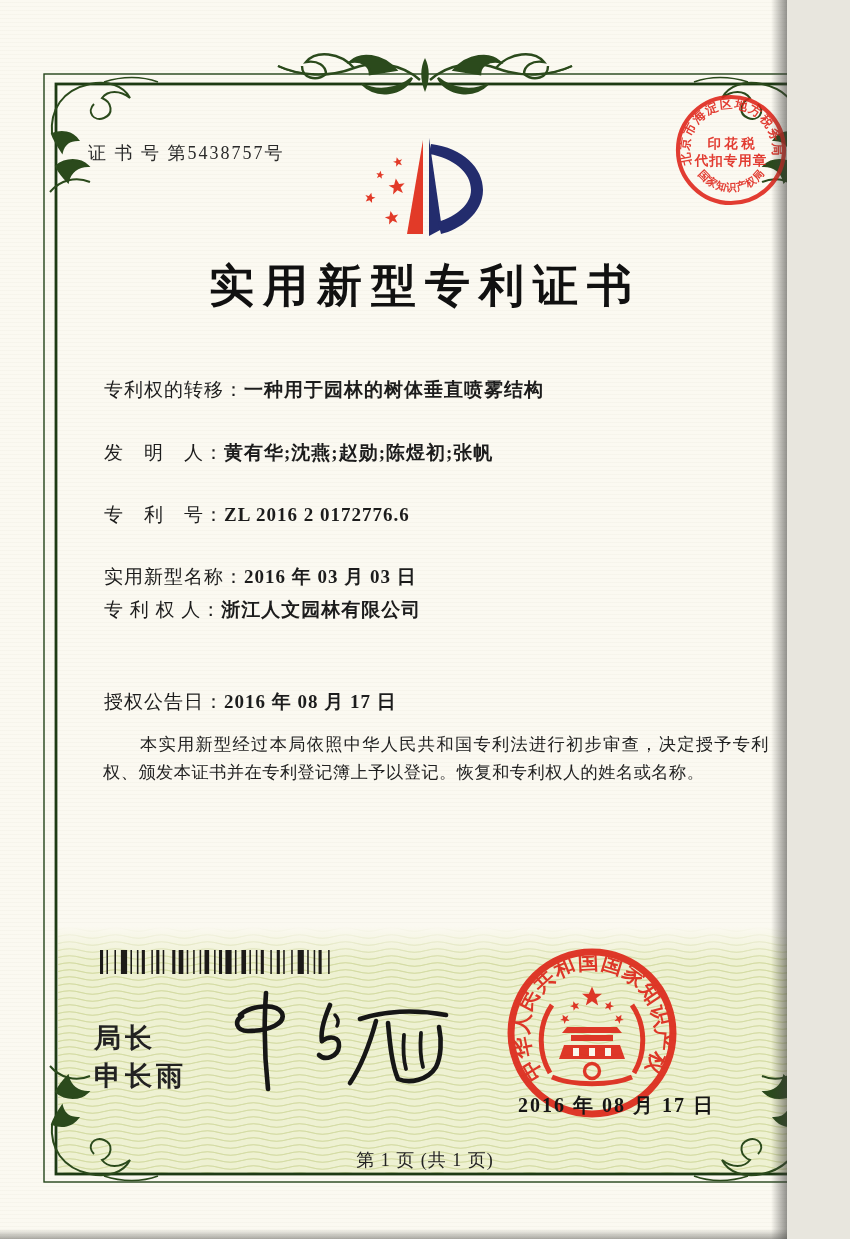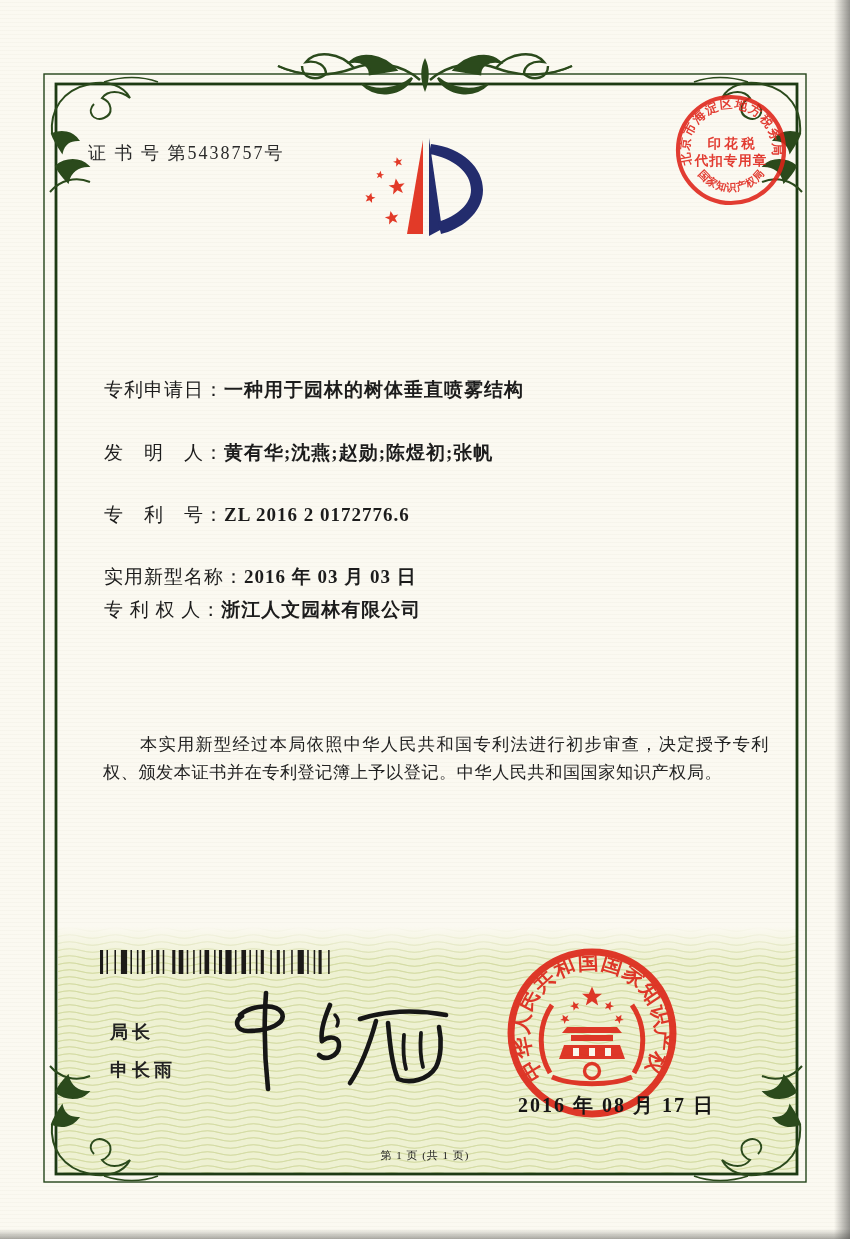--- a/index.html
+++ b/index.html
@@ -1,34 +1,34 @@
 <!DOCTYPE html>
 <html><head>
 <meta charset="utf-8">
 <style>
   html,body{margin:0;padding:0;background:#e8e6de;}
   .sheet{
-    position:relative;width:850px;height:1239px;overflow:hidden;
+    position:relative;width:787px;height:1239px;overflow:hidden;
     background:#fbf9f1;
     background-image:repeating-linear-gradient(0deg, rgba(190,185,160,.07) 0 1px, rgba(0,0,0,0) 1px 4px);
     font-family:"Liberation Serif","DejaVu Serif",serif;color:#1c1c1c;
   }
   .abs{position:absolute;}
   .cert-no{left:88px;top:141px;font-size:18px;letter-spacing:2px;color:#2a2a2a;z-index:6;}
   .title{left:0;top:256px;width:850px;text-align:center;font-size:45px;font-weight:bold;
          letter-spacing:9px;color:#111;z-index:6;}
   .field{left:104px;font-size:19px;z-index:6;white-space:nowrap;}
   .field .flabel{letter-spacing:1px;}
   .field .fvalue{font-weight:bold;letter-spacing:1px;}
   .paras{left:103px;top:731px;width:666px;z-index:6;}
   .paras p{margin:0;font-size:17.2px;line-height:27.5px;text-align:justify;
            text-indent:2.15em;letter-spacing:.5px;color:#222;}
-  .director{left:110px;font-size:18px;font-weight:bold;letter-spacing:4px;z-index:6;color:#222;}
+  .director{left:94px;font-size:27px;font-weight:bold;letter-spacing:4px;z-index:6;color:#222;}
   .seal-date{left:518px;top:1092px;font-size:20px;font-weight:bold;letter-spacing:2px;color:#161616;z-index:8;}
-  .footer{left:0;top:1148px;width:850px;text-align:center;font-size:11px;letter-spacing:1px;z-index:6;color:#222;}
+  .footer{left:0;top:1148px;width:850px;text-align:center;font-size:18px;letter-spacing:1px;z-index:6;color:#222;}
   .edge-right{right:0;top:0;width:16px;height:100%;z-index:10;
       background:linear-gradient(to right, rgba(0,0,0,0), rgba(60,60,58,.55));}
   .edge-bottom{left:0;bottom:0;width:100%;height:10px;z-index:10;
       background:linear-gradient(to bottom, rgba(0,0,0,0), rgba(70,70,66,.45));}
   svg text{font-family:"Liberation Serif","DejaVu Serif",serif;}
 </style>
 </head>
 <body>
 
 <div class="sheet">
@@ -96,39 +96,43 @@
       <polygon points="78,10 62,104 78,104"></polygon>
     </g>
     <g fill="#232c6d">
       <polygon points="84,8 84,106 97,99"></polygon>
       <path d="M86 14 C 118 18 138 38 138 60 C 138 84 114 100 96 104 L 93 92 C 112 86 126 74 126 60 C 126 42 108 28 84 24 Z"></path>
     </g>
   </svg>
 
   <div class="abs cert-no">证 书 号 第5438757号</div>
 
+  <div class="abs title">实用新型专利证书</div>
 
   <div class="abs field" style="top:377px">
-    <span class="flabel">专利申请日：</span><span class="fvalue">一种用于园林的树体垂直喷雾结构</span>
+    <span class="flabel">专利权的转移：</span><span class="fvalue">一种用于园林的树体垂直喷雾结构</span>
   </div>
   <div class="abs field" style="top:440px">
     <span class="flabel">发　明　人：</span><span class="fvalue">黄有华;沈燕;赵勋;陈煜初;张帆</span>
   </div>
   <div class="abs field" style="top:502px">
     <span class="flabel">专　利　号：</span><span class="fvalue">ZL 2016 2 0172776.6</span>
   </div>
   <div class="abs field" style="top:564px">
     <span class="flabel">实用新型名称：</span><span class="fvalue">2016 年 03 月 03 日</span>
   </div>
   <div class="abs field" style="top:597px">
     <span class="flabel">专 利 权 人：</span><span class="fvalue">浙江人文园林有限公司</span>
   </div>
+  <div class="abs field" style="top:689px">
+    <span class="flabel">授权公告日：</span><span class="fvalue">2016 年 08 月 17 日</span>
+  </div>
 
   <div class="abs paras">
-    <p>本实用新型经过本局依照中华人民共和国专利法进行初步审查，决定授予专利权、颁发本证书并在专利登记簿上予以登记。中华人民共和国国家知识产权局。</p>
+    <p>本实用新型经过本局依照中华人民共和国专利法进行初步审查，决定授予专利权、颁发本证书并在专利登记簿上予以登记。恢复和专利权人的姓名或名称。</p>
   </div>
 
   <svg id="barcode" class="abs" style="left:100px;top:950px;z-index:6" width="234" height="25">
       <rect x="0" y="0" width="3.1" height="24" fill="#1c1a18"></rect>
       <rect x="6.45" y="0" width="1.55" height="24" fill="#1c1a18"></rect>
       <rect x="14.450000000000001" y="0" width="1.55" height="24" fill="#1c1a18"></rect>
       <rect x="20.900000000000002" y="0" width="6.2" height="24" fill="#1c1a18"></rect>
       <rect x="30.450000000000003" y="0" width="1.55" height="24" fill="#1c1a18"></rect>
       <rect x="36.900000000000006" y="0" width="1.55" height="24" fill="#1c1a18"></rect>
       <rect x="41.80000000000001" y="0" width="3.1" height="24" fill="#1c1a18"></rect>

